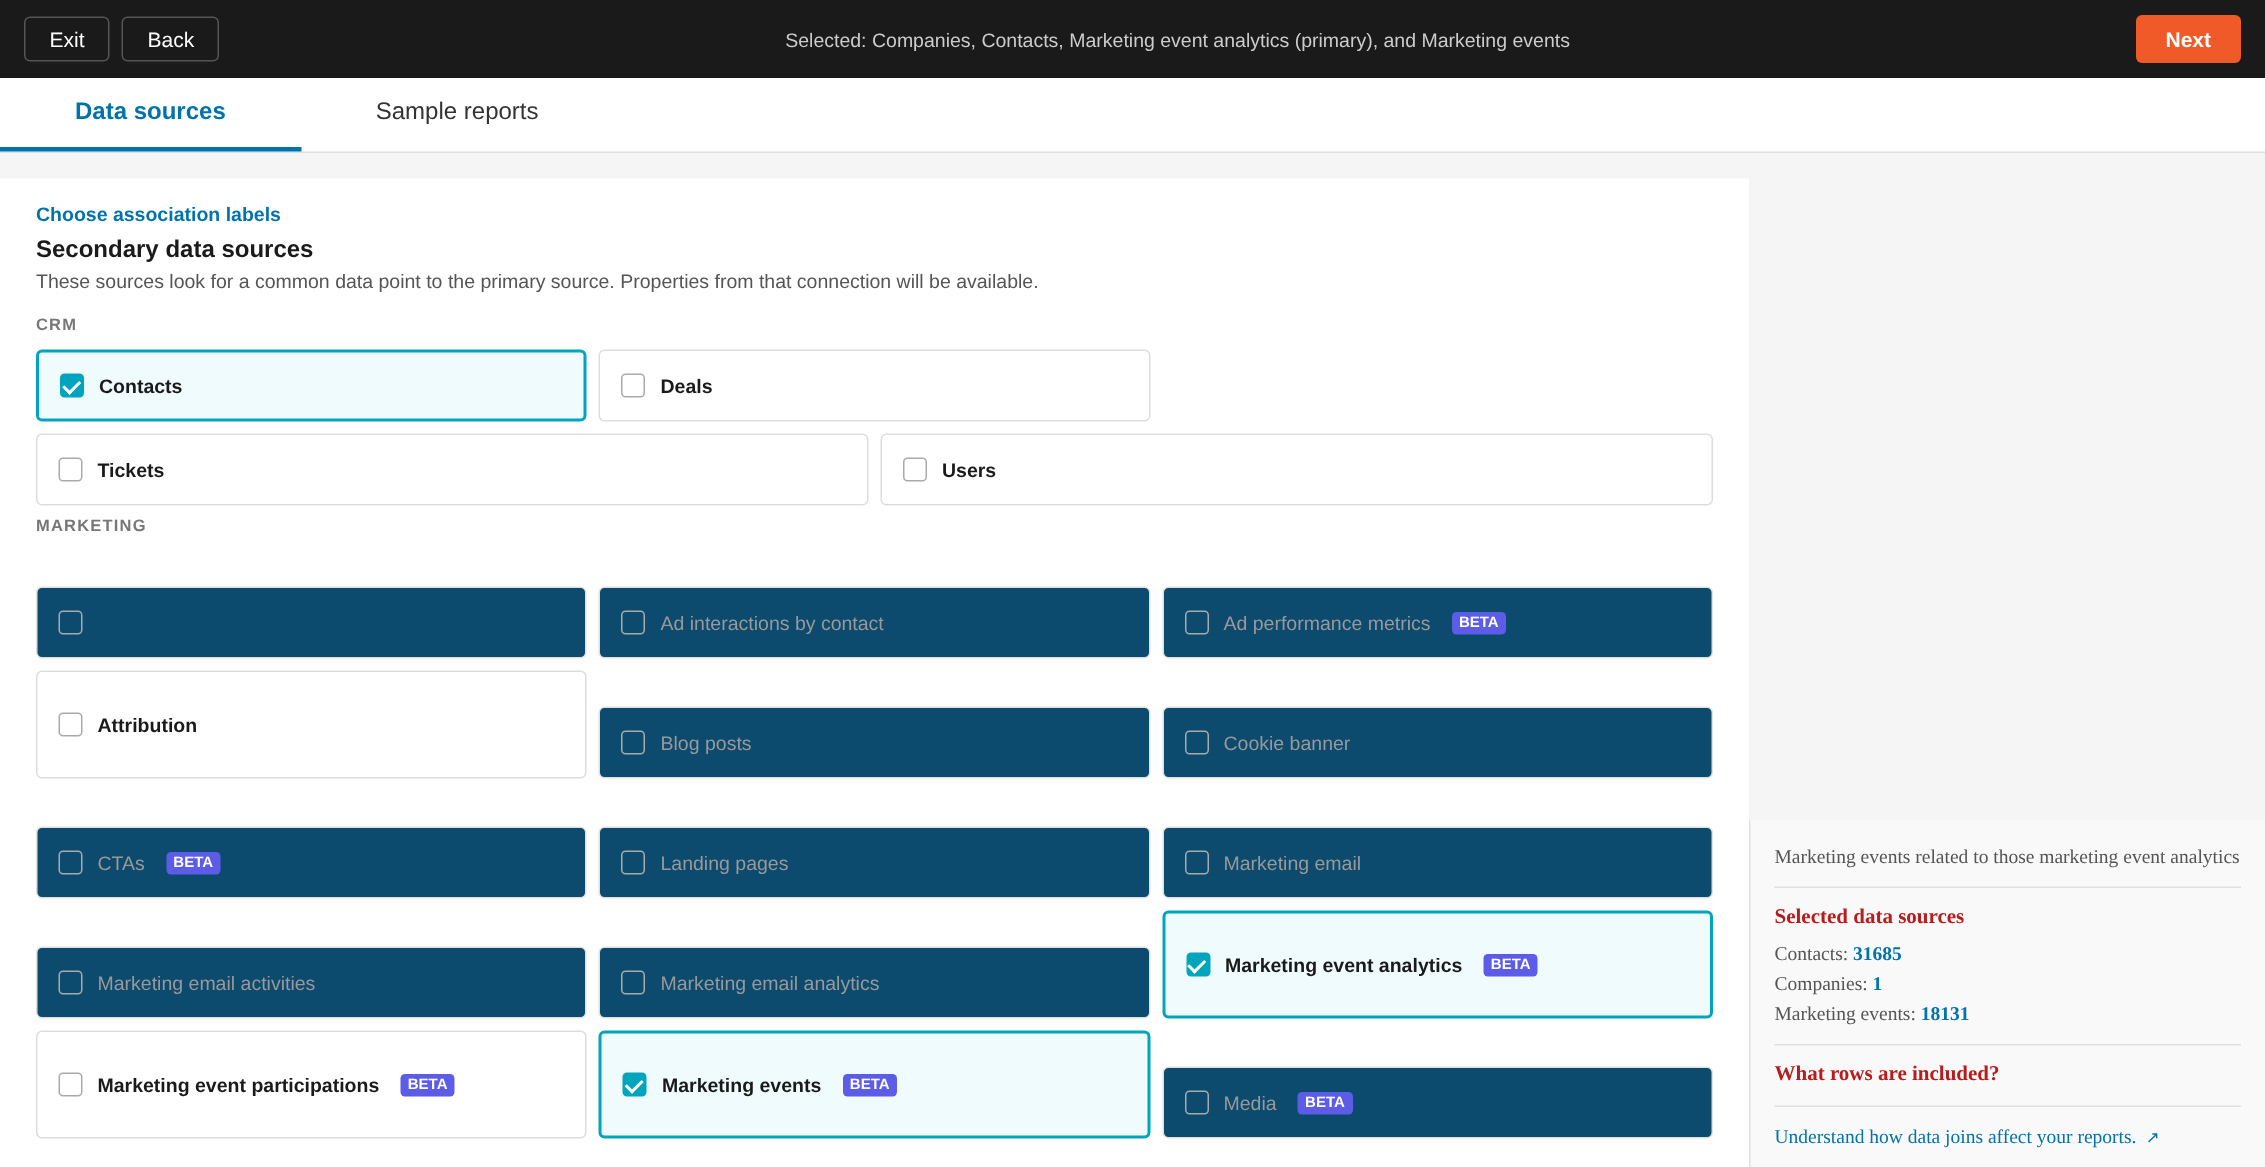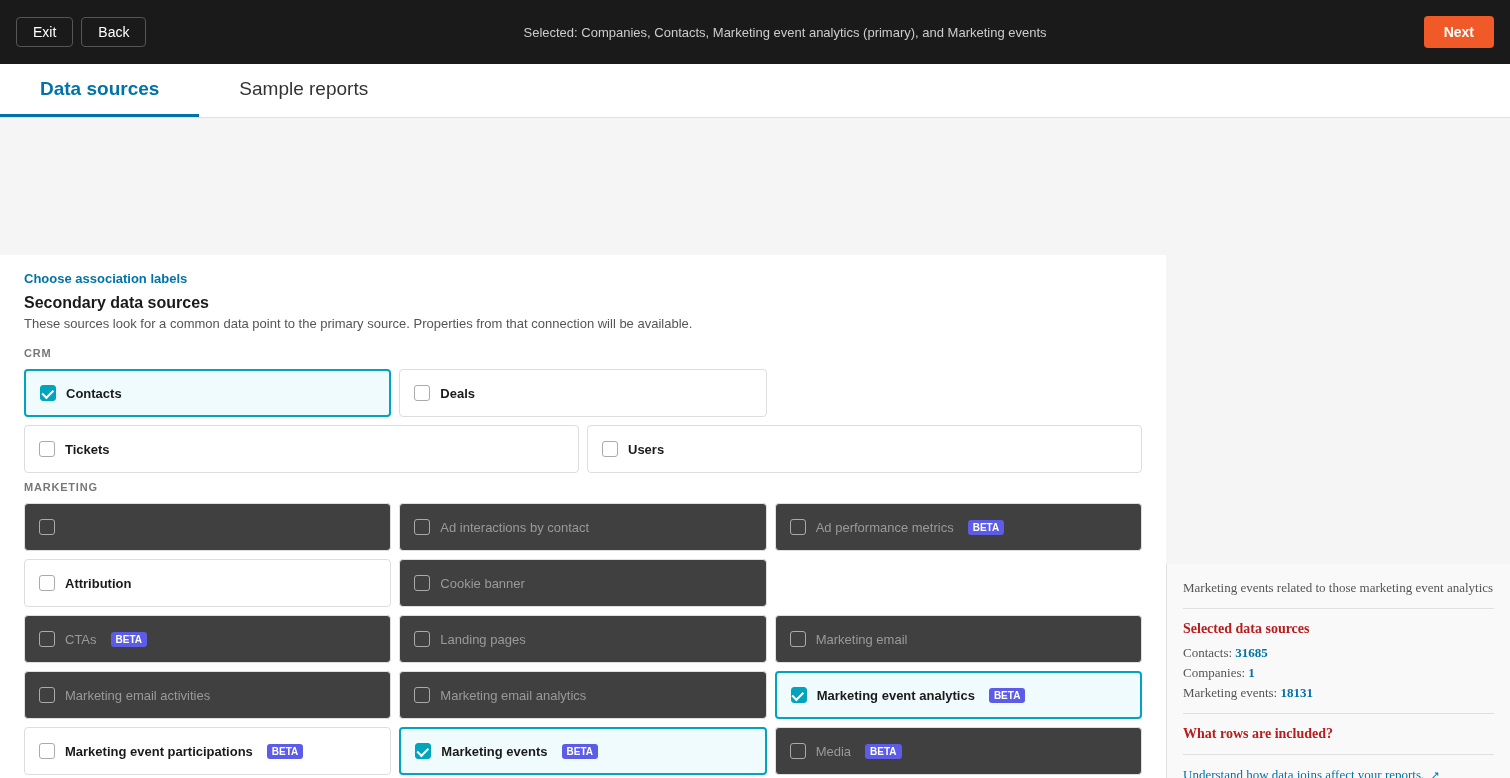--- a/index.html
+++ b/index.html
@@ -4,21 +4,21 @@
   <style>
     * { box-sizing: border-box; margin: 0; padding: 0; }
     body { font-family: -apple-system, BlinkMacSystemFont, 'Segoe UI', sans-serif; background: #f5f5f5; font-size: 14px; }
 
     
     .top-bar {
       background: #1a1a1a;
       display: flex;
       align-items: center;
       padding: 0 16px;
-      height: 64px;
+      height: 52px;
       gap: 8px;
     }
     .top-bar-btn {
       background: transparent;
       border: 1px solid #555;
       color: #fff;
       padding: 6px 16px;
       border-radius: 4px;
       cursor: pointer;
       font-size: 14px;
@@ -40,22 +40,22 @@
       font-weight: 600;
     }
 
     
     .nav-tabs {
       background: #fff;
       display: flex;
       border-bottom: 1px solid #e0e0e0;
     }
     .nav-tab {
-      padding: 14px 40px;
-      font-size: 19px;
+      padding: 14px 50px;
+      font-size: 16px;
       color: #333;
       cursor: pointer;
       border-bottom: 3px solid transparent;
     }
     .nav-tab.active {
       border-bottom: 3px solid #0073aa;
       font-weight: 600;
       color: #0073aa;
     }
 
@@ -125,22 +125,23 @@
       gap: 10px;
       background: #fff;
       cursor: pointer;
       min-height: 48px;
     }
     .option-card.selected {
       border: 2px solid #00a4bd;
       background: #f0fbfd;
     }
     .option-card.disabled {
-      background: #404040;
+      background: #0c4a6e;
       border: 1px solid #e0e0e0;
+      margin-top: 24px;
     }
     .option-card .card-label {
       font-size: 13px;
       font-weight: 600;
       color: #1a1a1a;
     }
     .option-card.disabled .card-label {
       color: #999;
       font-weight: 400;
     }
@@ -283,20 +284,24 @@
       </div>
     </div>
 
     <div class="grid">
       <div class="option-card">
         <div class="checkbox"></div>
         <span class="card-label">Attribution</span>
       </div>
       <div class="option-card disabled">
         <div class="checkbox"></div>
+        <span class="card-label">Blog posts</span>
+      </div>
+      <div class="option-card disabled">
+        <div class="checkbox"></div>
         <span class="card-label">Cookie banner</span>
       </div>
     </div>
 
     <div class="grid">
       <div class="option-card disabled">
         <div class="checkbox"></div>
         <span class="card-label">CTAs</span>
         <span class="beta-badge">BETA</span>
       </div>

